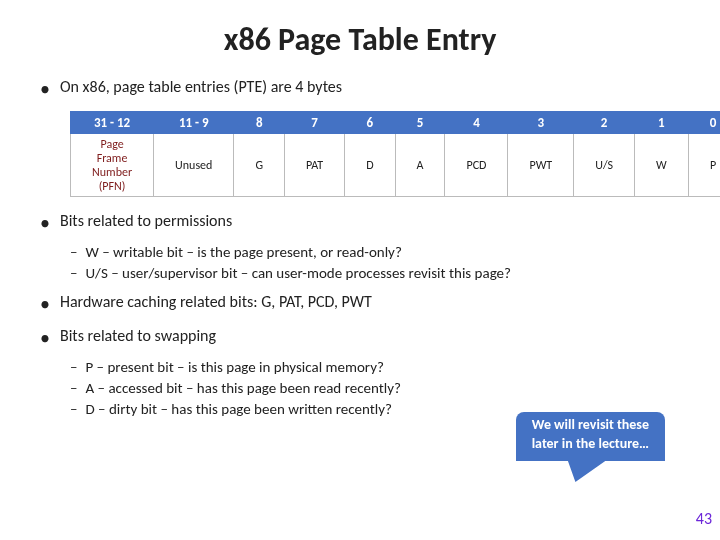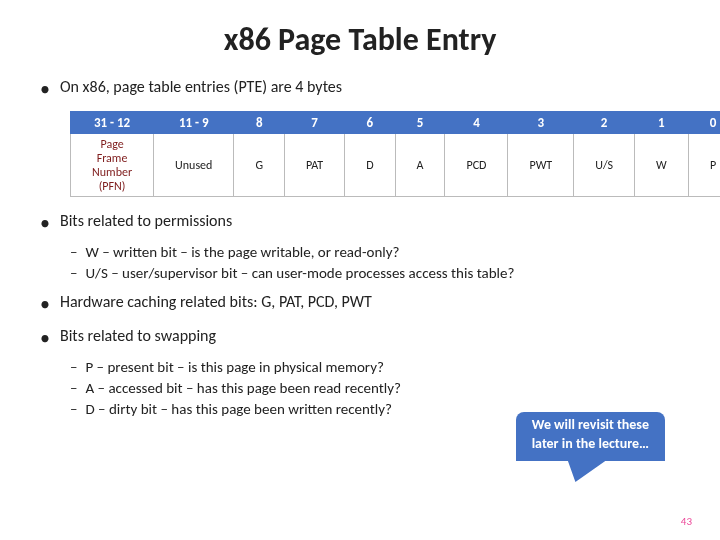--- a/index.html
+++ b/index.html
@@ -110,23 +110,23 @@
       text-align: center;
       line-height: 1.4;
       max-width: 200px;
       clip-path: polygon(0% 0%, 100% 0%, 100% 70%, 60% 70%, 40% 100%, 35% 70%, 0% 70%);
       padding-bottom: 28px;
     }
 
     .page-number {
       position: absolute;
       bottom: 12px;
-      right: 28px;
-      font-size: 11px;
-      color: #ec4899;
+      right: 8px;
+      font-size: 16px;
+      color: #6d28d9;
     }
   </style>
 </head>
 <body>
 
 <h1>x86 Page Table Entry</h1>
 
 <div class="bullet-section">
   <div class="bullet-main">
     <span>On x86, page table entries (PTE) are 4 bytes</span>
@@ -163,24 +163,24 @@
     </tbody>
       </table>
   </div>
 </div>
 
 <div class="bullet-section">
   <div class="bullet-main">
     <span>Bits related to permissions</span>
   </div>
   <div class="sub-bullet">
-    <span>W – written bit – is the page writable, or read-only?</span>
-  </div>
-  <div class="sub-bullet">
-    <span>U/S – user/supervisor bit – can user-mode processes access this table?</span>
+    <span>W – writable bit – is the page present, or read-only?</span>
+  </div>
+  <div class="sub-bullet">
+    <span>U/S – user/supervisor bit – can user-mode processes revisit this page?</span>
   </div>
 </div>
 
 <div class="bullet-section">
   <div class="bullet-main">
     <span>Hardware caching related bits: G, PAT, PCD, PWT</span>
   </div>
 </div>
 
 <div class="bullet-section">

